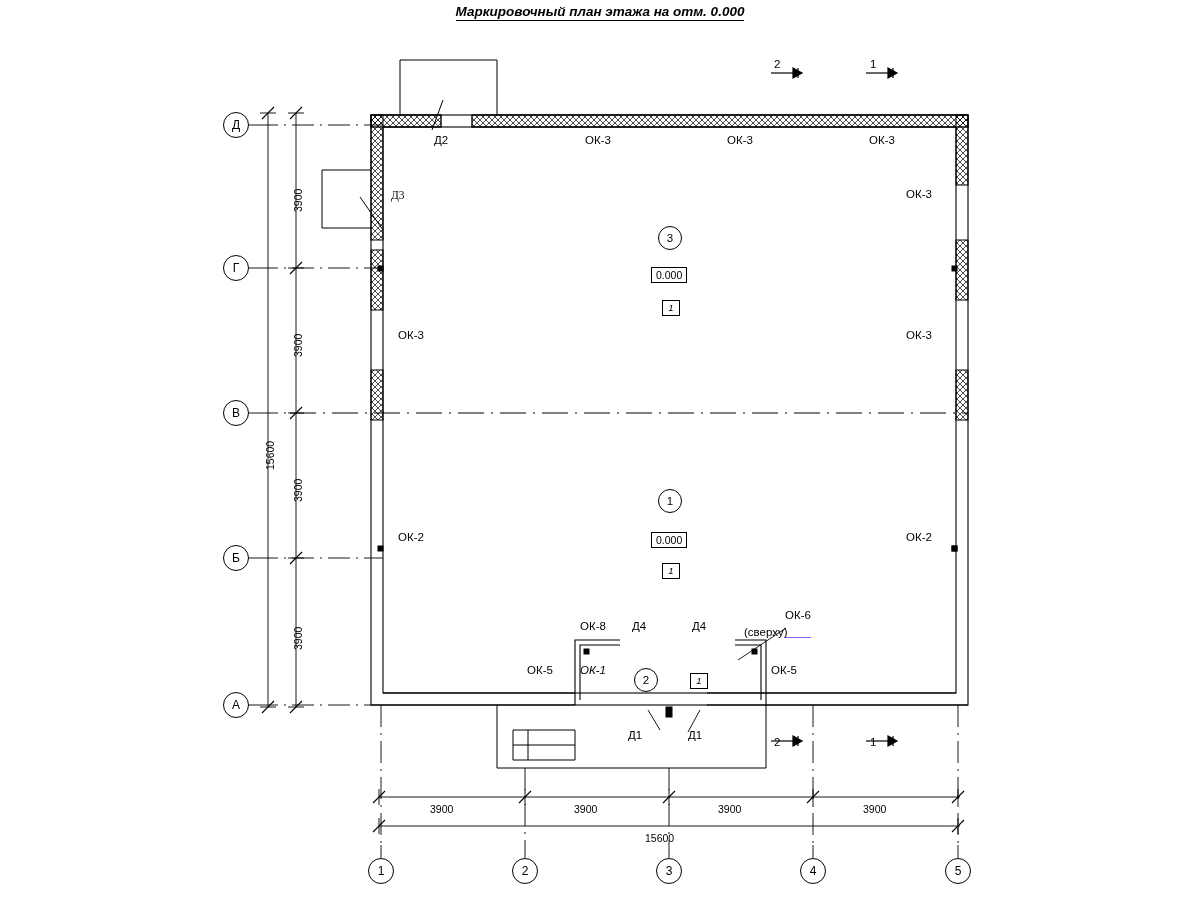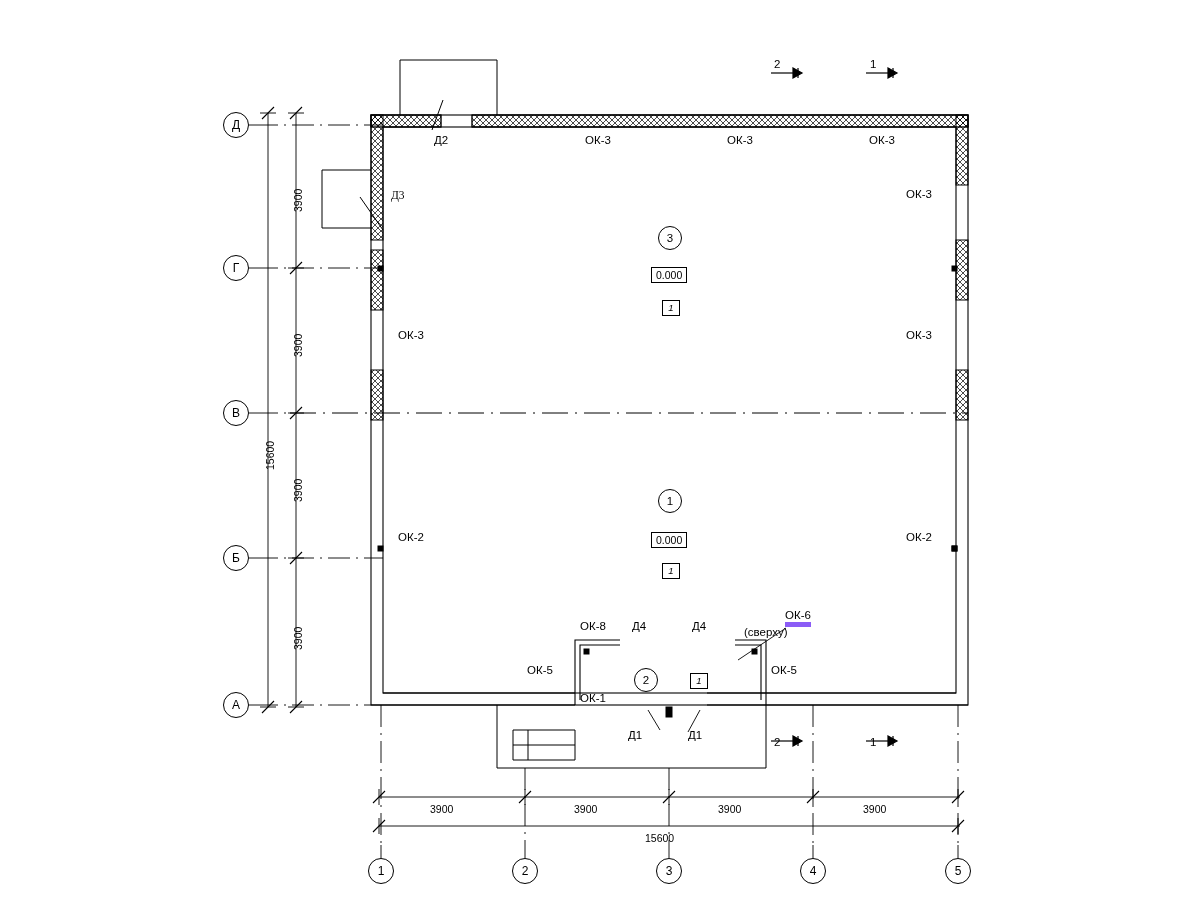--- a/index.html
+++ b/index.html
@@ -107,20 +107,21 @@
     position: absolute;
     font-size: 11.5px;
     color: #000;
   }
 </style>
 </head>
 <body>
 
 <div id="sheet">
 
+  <div class="title"><span>Маркировочный план этажа на отм. 0.000</span></div>
 
   <svg class="plan" viewBox="0 0 1200 900">
 
     <g stroke="#000" fill="none" stroke-width="1.1">
 
       <rect x="371" y="115" width="597" height="590"></rect>
 
       <rect x="383" y="127" width="573" height="566"></rect>
     </g>
 
@@ -343,25 +344,25 @@
   <div class="lbl" style="left:869px; top:134px;">ОК-3</div>
 
   <div class="lbl" style="left:906px; top:188px;">ОК-3</div>
   <div class="lbl" style="left:906px; top:329px;">ОК-3</div>
   <div class="lbl" style="left:906px; top:531px;">ОК-2</div>
 
   <div class="lbl" style="left:398px; top:329px;">ОК-3</div>
   <div class="lbl" style="left:398px; top:531px;">ОК-2</div>
 
   <div class="lbl" style="left:527px; top:664px;">ОК-5</div>
-  <div class="lbl" style="left:580px; top:692px;">ОК-1</div>
+  <div class="lbl" style="left:580px; top:664px;font-style:italic;">ОК-1</div>
   <div class="lbl" style="left:580px; top:620px;">ОК-8</div>
   <div class="lbl" style="left:771px; top:664px;">ОК-5</div>
 
-  <div class="lbl" style="left:785px; top:609px; border-bottom:5px solid #8b5cf6; padding-bottom:1px;">ОК-6</div>
+  <div class="lbl" style="left:785px; top:609px; border-bottom:1px solid #8b5cf6; padding-bottom:16px;">ОК-6</div>
   <div class="lbl" style="left:744px; top:626px;">(сверху)</div>
 
   <div class="node-circle" style="left:658px; top:226px;">3</div>
   <div class="elev-box" style="left:651px; top:267px;">0.000</div>
   <div class="sq-box" style="left:662px; top:300px;">1</div>
 
   <div class="node-circle" style="left:658px; top:489px;">1</div>
   <div class="elev-box" style="left:651px; top:532px;">0.000</div>
   <div class="sq-box" style="left:662px; top:563px;">1</div>
 

